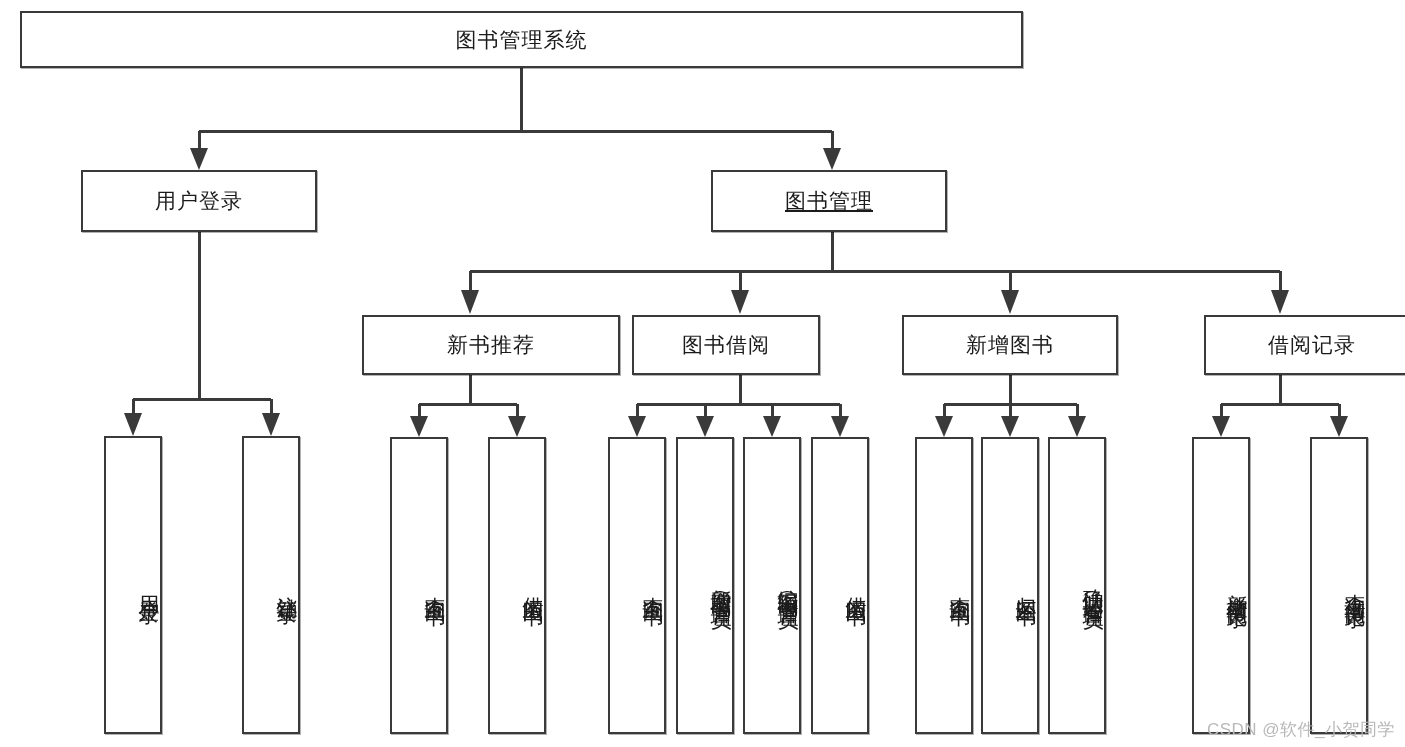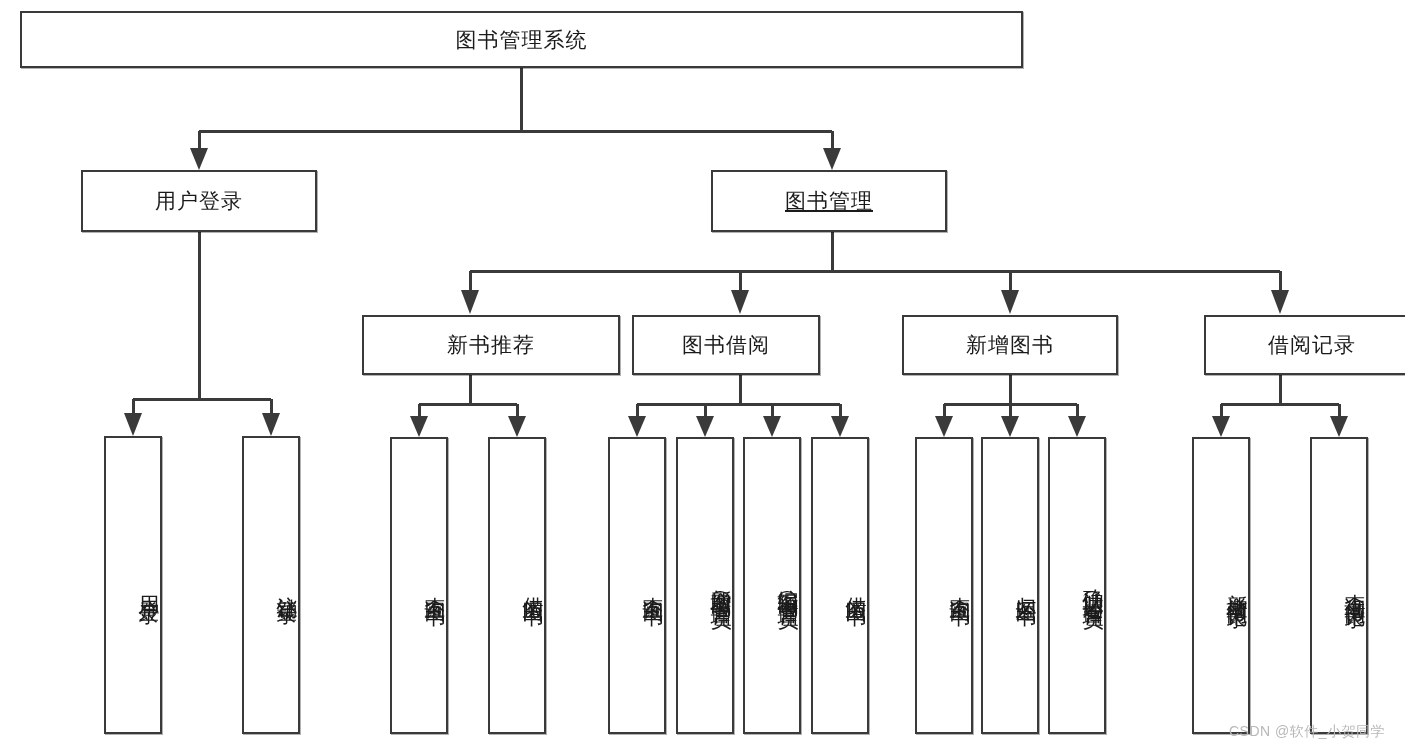--- a/index.html
+++ b/index.html
@@ -59,23 +59,23 @@
     padding: 6px 0;
     align-items: flex-start;
     justify-content: center;
     white-space: nowrap;
   }
   .node-v.pad-top {
     align-items: flex-start;
   }
   .watermark {
     position: absolute;
-    right: 20px;
+    right: 10px;
     bottom: 6px;
-    font-size: 14px;
+    font-size: 17px;
     color: #b8b8b8;
     letter-spacing: 0.5px;
     white-space: nowrap;
     z-index: 3;
     font-family: "Liberation Sans", "DejaVu Sans", sans-serif;
   }
 </style>
 </head>
 <body>
 

